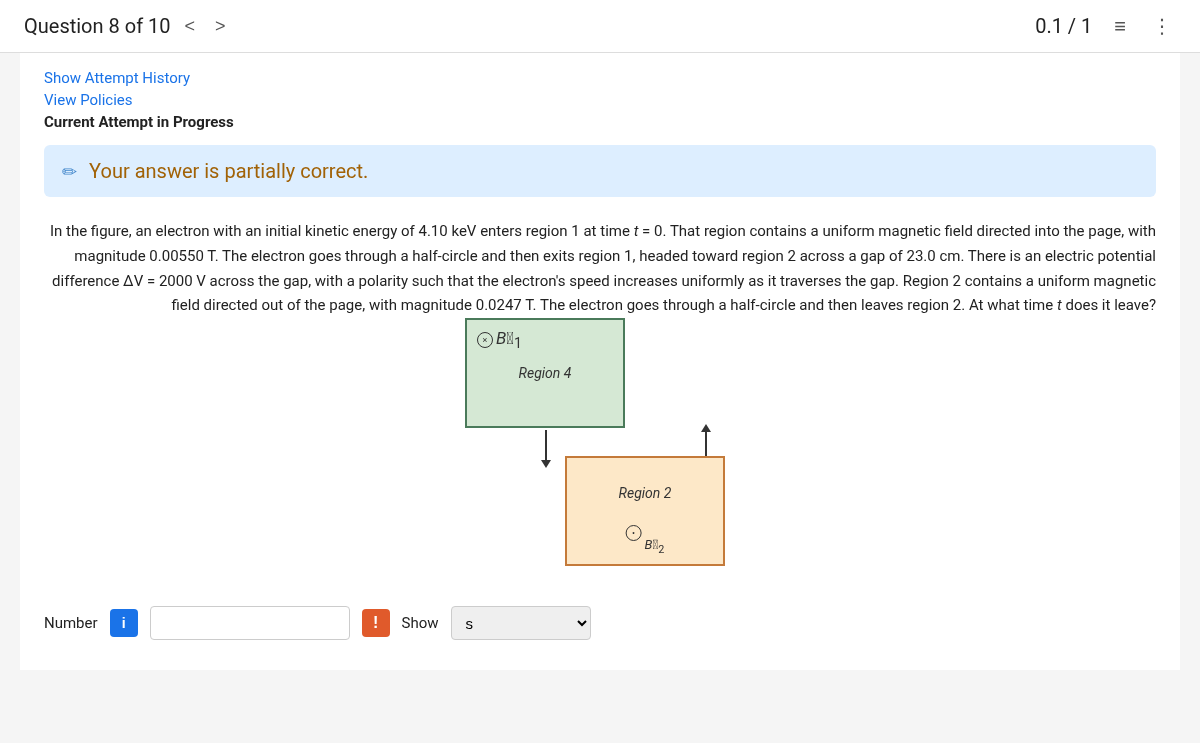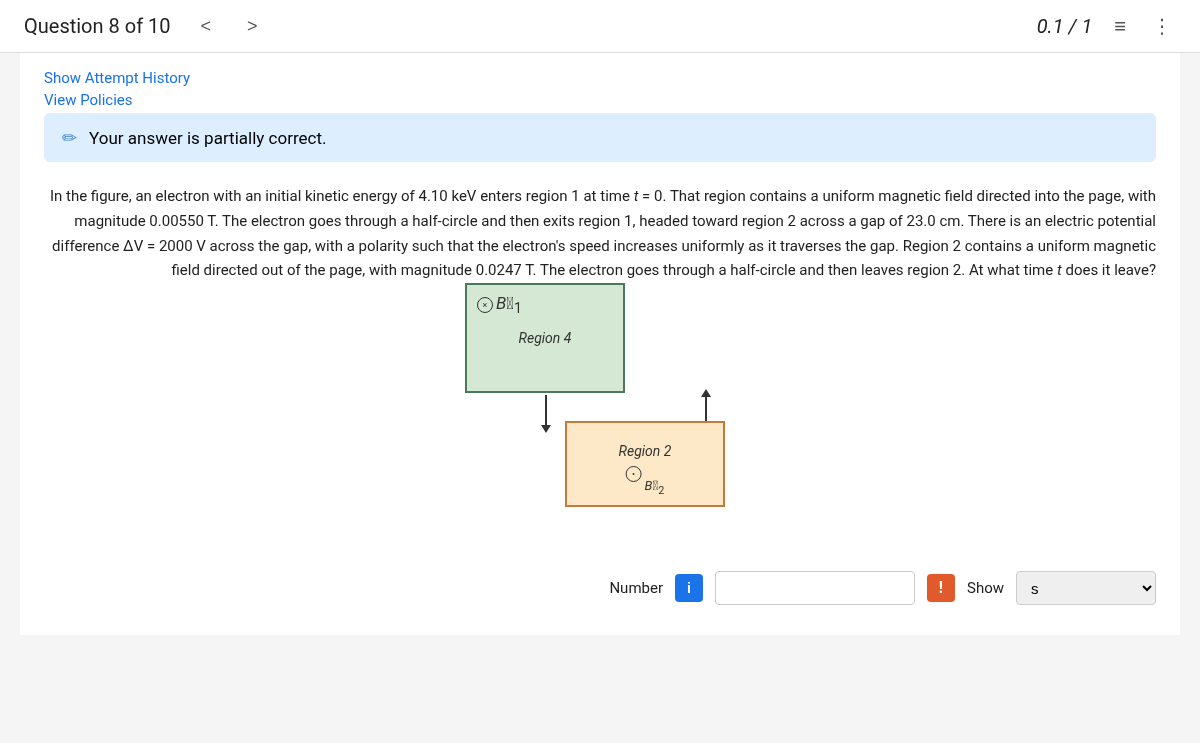--- a/index.html
+++ b/index.html
@@ -13,21 +13,21 @@
       background: #fff;
       border-bottom: 1px solid #ddd;
       padding: 12px 24px;
       display: flex;
       align-items: center;
       justify-content: space-between;
     }
     .top-left {
       display: flex;
       align-items: center;
-      gap: 24px;
+      gap: 8px;
     }
     .question-label {
       font-size: 20px;
       font-weight: 400;
       color: #222;
     }
     .nav-btn {
       background: none;
       border: none;
       cursor: pointer;
@@ -36,21 +36,20 @@
       padding: 2px 6px;
     }
     .top-right {
       display: flex;
       align-items: center;
       gap: 18px;
     }
     .score-label {
       font-size: 20px;
       color: #222;
-      font-style: italic;
     }
     .icon-btn {
       background: none;
       border: none;
       cursor: pointer;
       font-size: 20px;
       color: #555;
       padding: 2px 4px;
     }
 
@@ -85,22 +84,22 @@
       display: flex;
       align-items: center;
       gap: 12px;
       margin-bottom: 22px;
     }
     .pencil-icon {
       font-size: 18px;
       color: #4488cc;
     }
     .alert-text {
-      font-size: 17px;
-      color: #000000;
+      font-size: 20px;
+      color: #a16207;
     }
 
     .question-text {
       font-size: 15px;
       line-height: 1.65;
       text-align: right;
     }
 
     .figure-area {
       display: flex;
@@ -154,21 +153,21 @@
       font-size: 9px;
       color: #333;
     }
 
     
     .region2-box {
       position: absolute;
       top: 138px;
       left: 100px;
       width: 160px;
-      height: 86px;
+      height: 110px;
       border: 2px solid #c47a3a;
       background: #fde8c8;
     }
     .region2-label {
       position: absolute;
       top: 30%;
       left: 50%;
       transform: translate(-50%, -30%);
       font-size: 14px;
       color: #333;
@@ -232,21 +231,20 @@
       border-right: 5px solid transparent;
       border-bottom: 8px solid #333;
     }
 
     
     .input-row {
       display: flex;
       align-items: center;
       gap: 12px;
       margin-top: 10px;
-      justify-content: flex-end;
     }
     .input-label {
       font-size: 15px;
       color: #222;
       font-weight: 400;
     }
     .info-btn {
       background: #1a73e8;
       border: none;
       border-radius: 4px;
@@ -313,20 +311,21 @@
 </div>
 
 <div class="main-content">
 
   <div class="link-row">
     <a class="link-text">Show Attempt History</a>
   </div>
   <div class="link-row">
     <a class="link-text">View Policies</a>
   </div>
+  <div class="bold-label">Current Attempt in Progress</div>
 
   <div class="alert-box">
     <span class="pencil-icon">✏</span>
     <span class="alert-text">Your answer is partially correct.</span>
   </div>
 
   <div class="question-text">
     In the figure, an electron with an initial kinetic energy of 4.10 keV enters region 1 at time <em>t</em> = 0. That region contains a uniform magnetic field directed into the page, with magnitude 0.00550 T. The electron goes through a half-circle and then exits region 1, headed toward region 2 across a gap of 23.0 cm. There is an electric potential difference ΔV = 2000 V across the gap, with a polarity such that the electron's speed increases uniformly as it traverses the gap. Region 2 contains a uniform magnetic field directed out of the page, with magnitude 0.0247 T. The electron goes through a half-circle and then leaves region 2. At what time <em>t</em> does it leave?
   </div>
 

